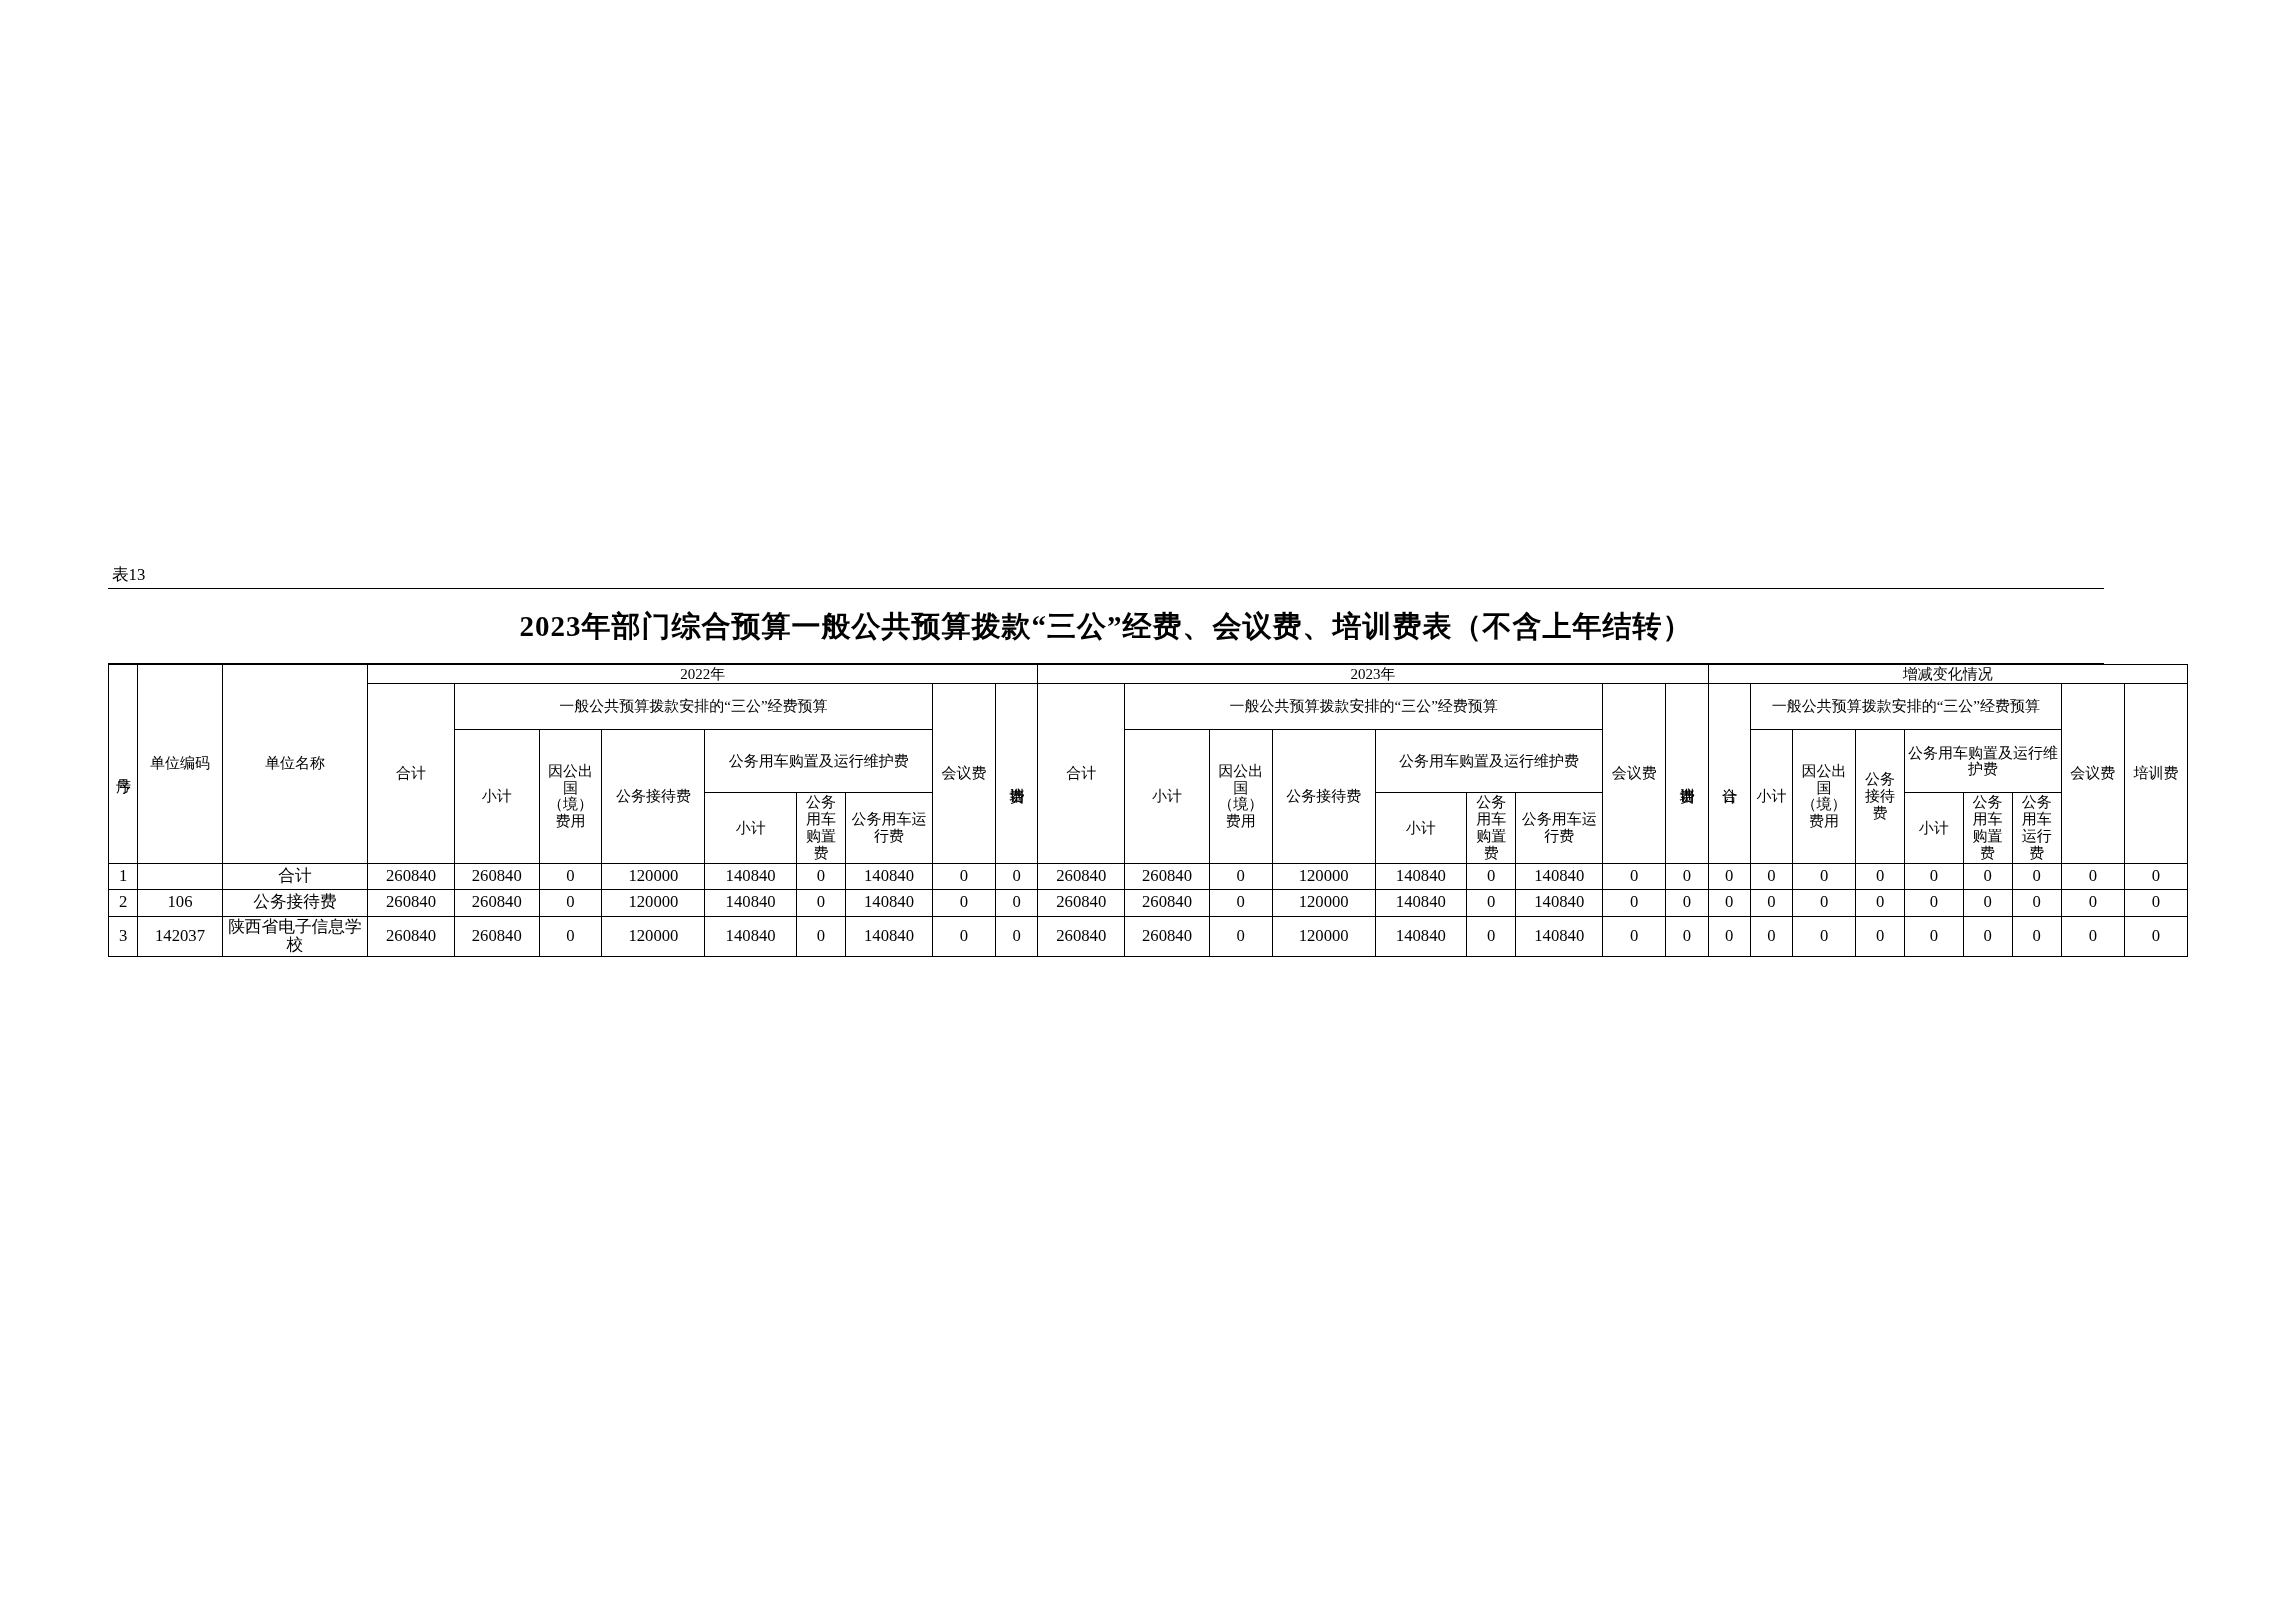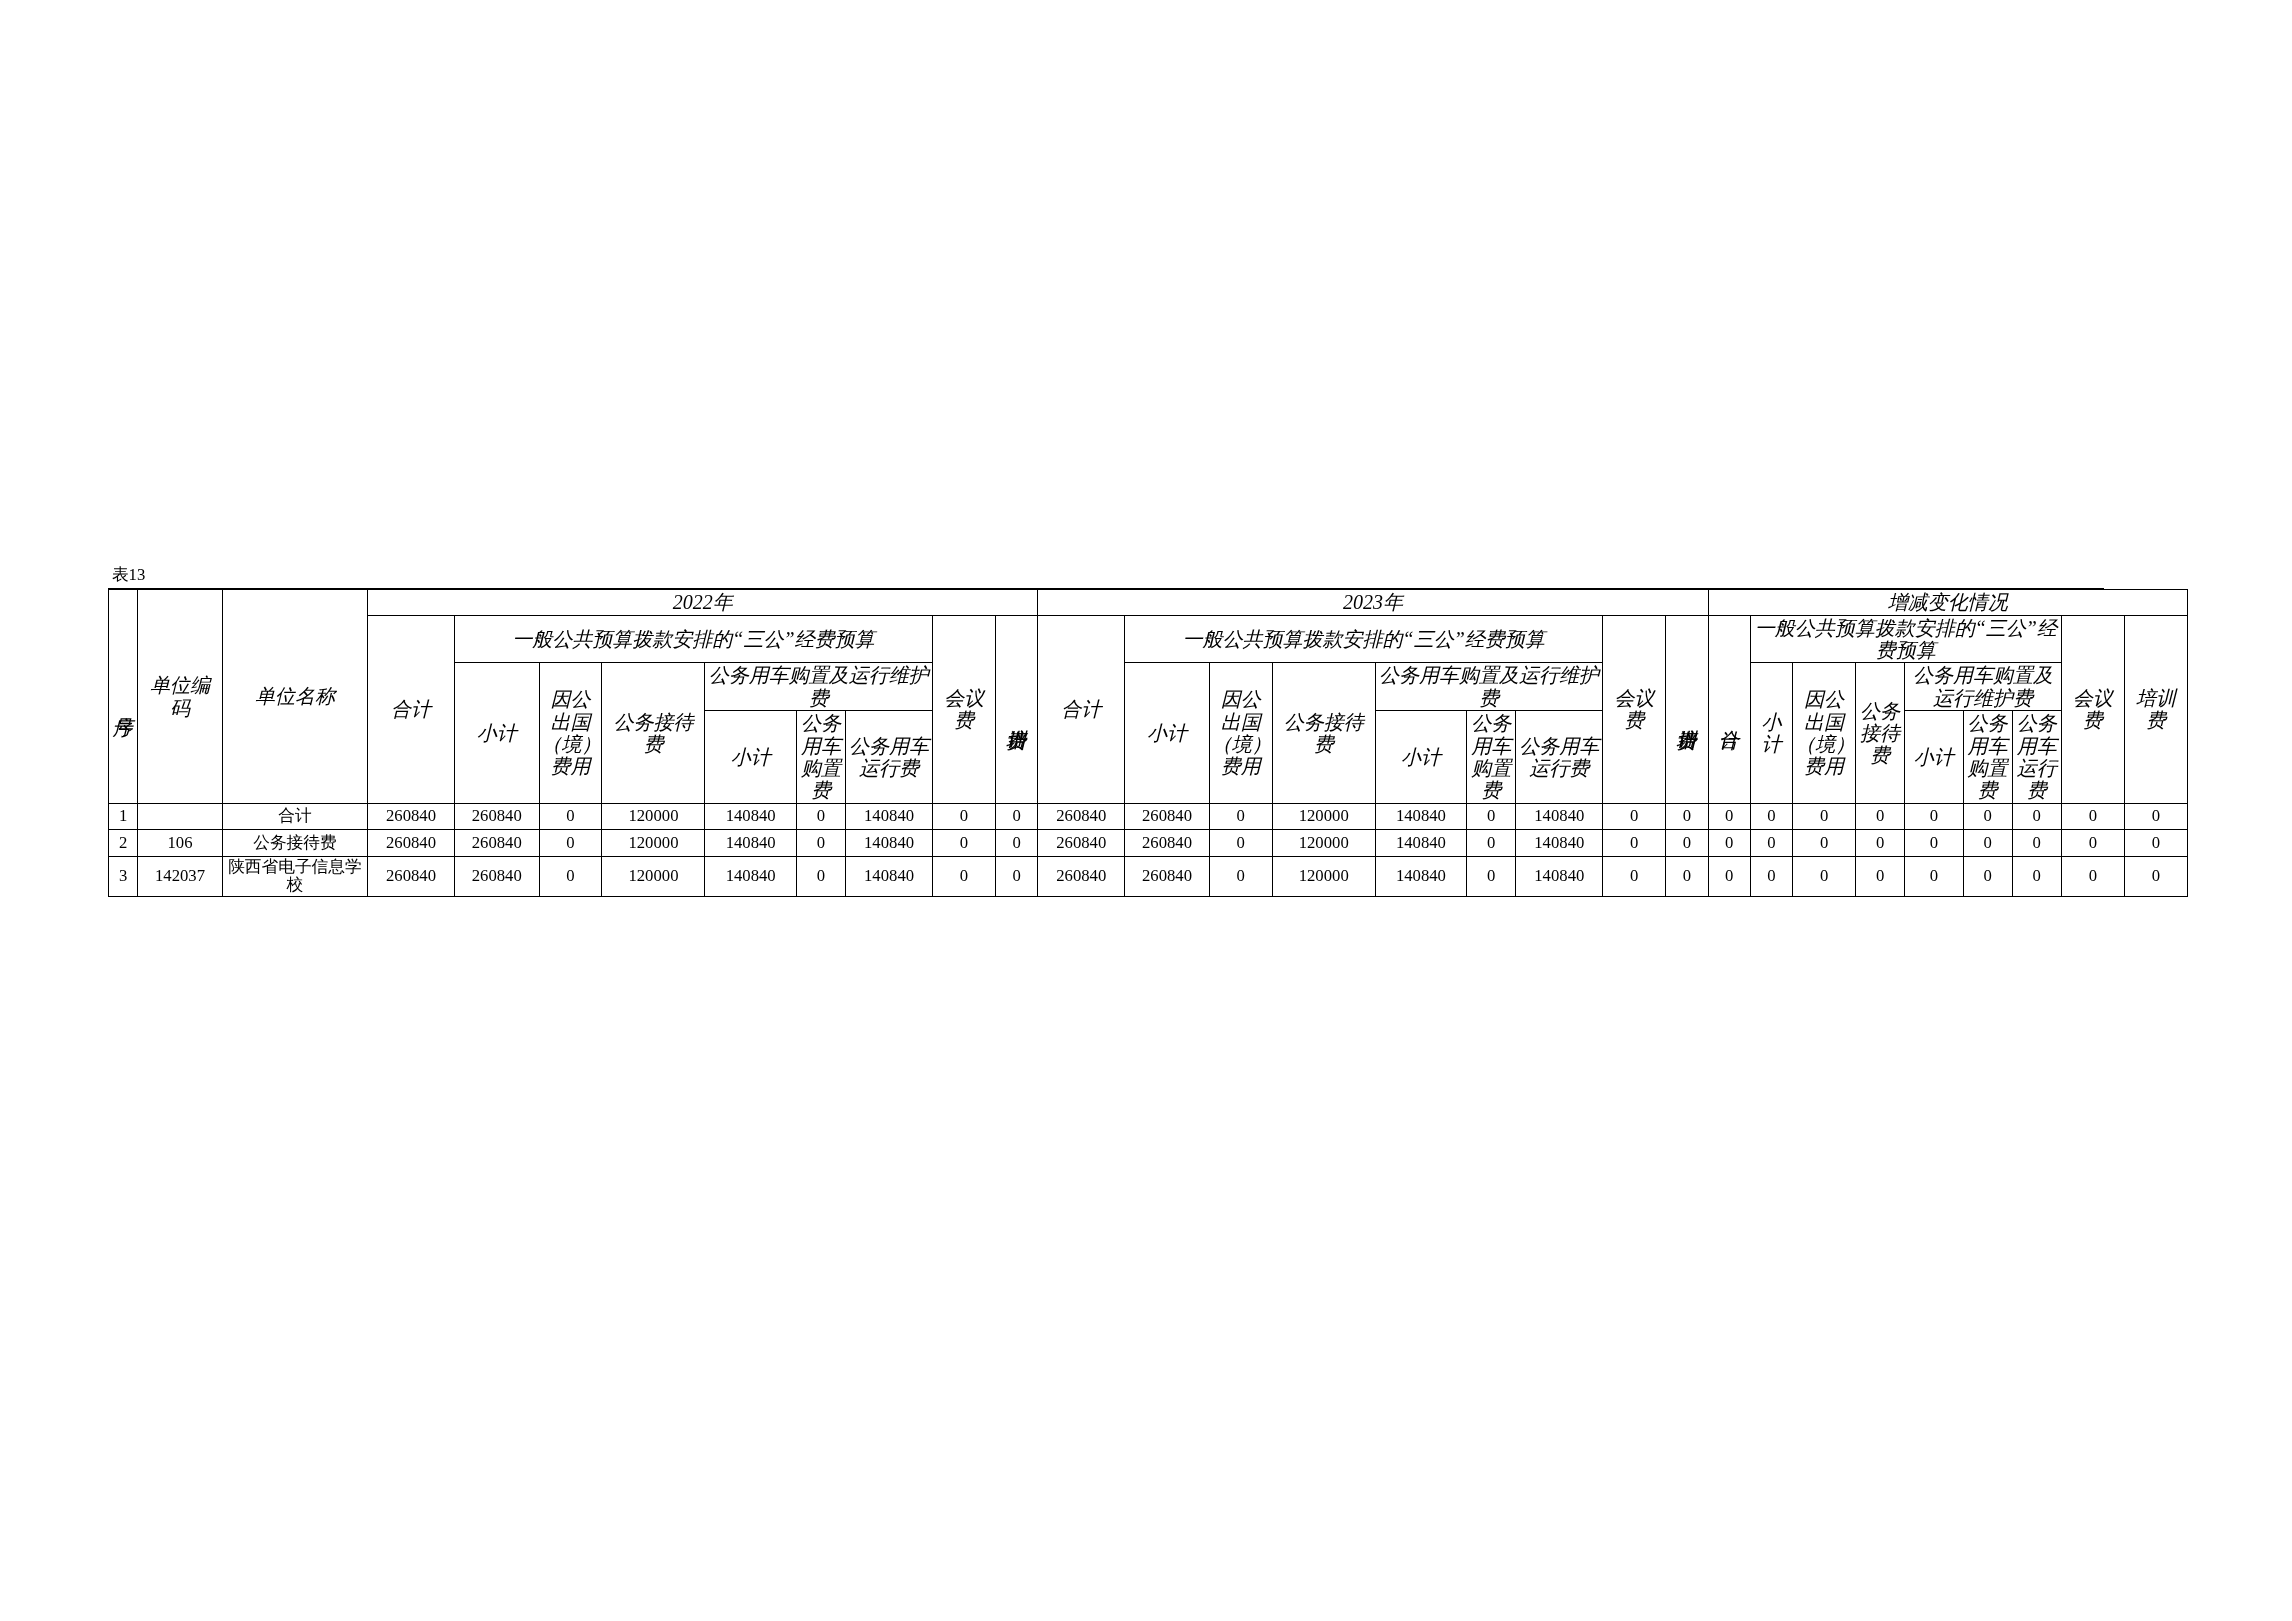--- a/index.html
+++ b/index.html
@@ -70,22 +70,21 @@
   table.main th, table.main td {
     border: 1px solid #000;
     font-weight: normal;
     text-align: center;
     vertical-align: middle;
     padding: 1px 2px;
     font-family: "Liberation Serif", serif;
     line-height: 1.12;
   }
   table.main th {
-    font-size: 20px;
-    font-style: italic;
+    font-size: 15px;
   }
   .h-year { font-size: 16.7px; }
   .h-group { font-size: 15.7px; }
   .vert {
     writing-mode: vertical-rl;
     text-orientation: upright;
     letter-spacing: 1px;
     margin: 0 auto;
     line-height: 1;
   }
@@ -122,20 +121,21 @@
 </style>
 </head>
 <body>
 
 <div class="page">
 
   <div class="sheet">
 
     <div class="table-label">表13</div>
 
+    <div class="doc-title">2023年部门综合预算一般公共预算拨款“三公”经费、会议费、培训费表（不含上年结转）</div>
 
 
     <table class="main">
       <colgroup>
         <col style="width:25.5px">
         <col style="width:74px">
         <col style="width:127px">
         <col style="width:76px">
         <col style="width:74px">
         <col style="width:55px">

